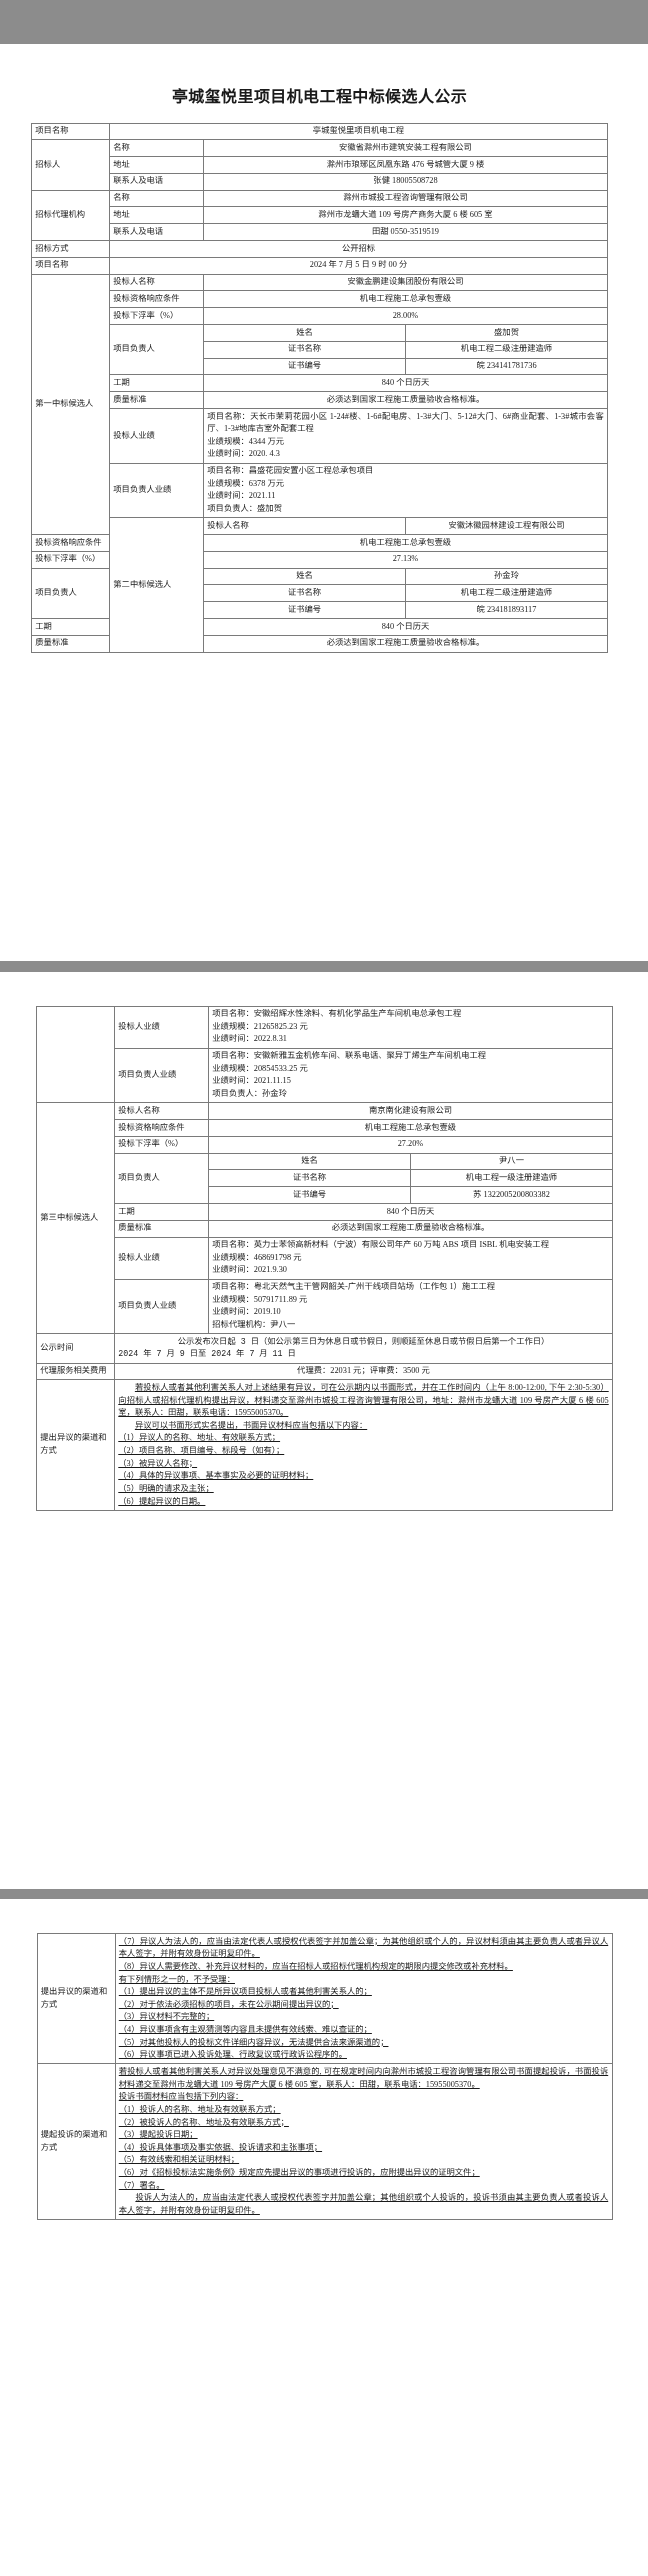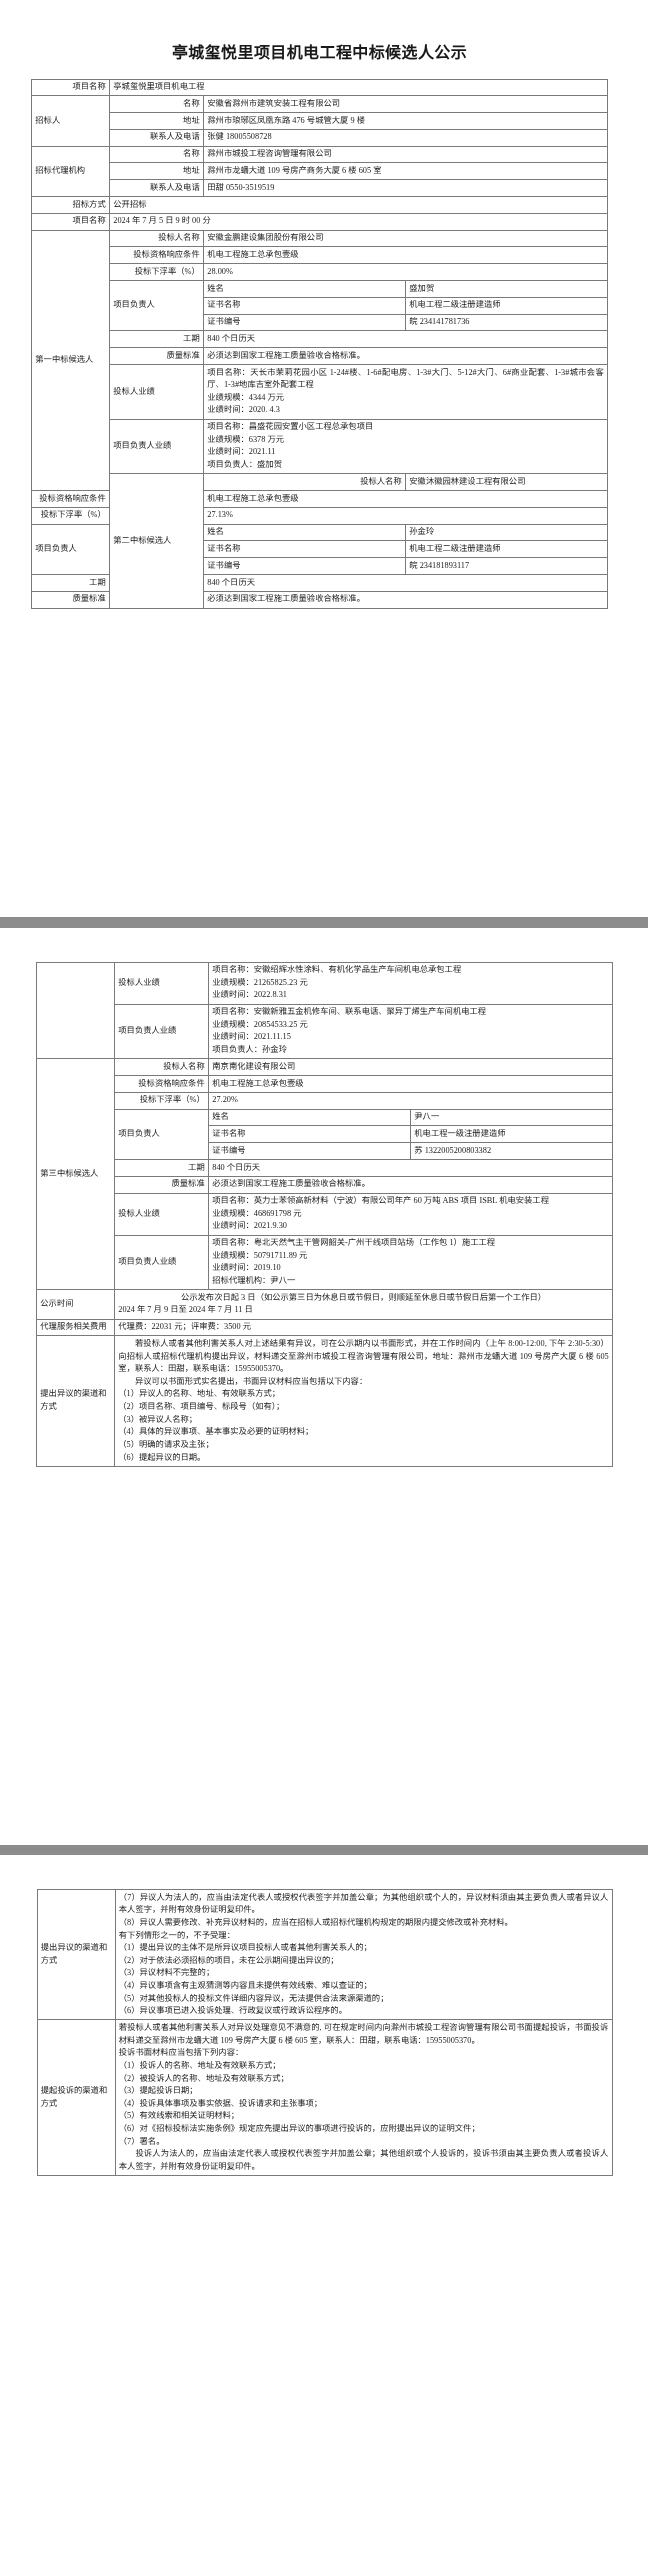--- a/index.html
+++ b/index.html
@@ -14,21 +14,21 @@
     color: #1a1a1a;
     -webkit-font-smoothing: none;
   }
   .page {
     background: #ffffff;
     width: 649px;
     box-sizing: border-box;
     padding: 0;
     position: relative;
   }
-  .page.p1 { height: 917px; padding: 21px 33px 0 23px; }
+  .page.p1 { height: 917px; padding: 21px 33px 0 23px; margin-top: 44px; }
   .page.p2 { height: 917px; padding: 34px 23px 0 23px; }
   .page.p3 { height: 742px; padding: 34px 23px 0 23px; }
   .gap {
     height: 10.6px;
     background: #8c8c8c;
   }
   .doc-title {
     text-align: center;
     font-size: 16px;
     font-weight: bold;
@@ -43,37 +43,38 @@
     table-layout: fixed;
   }
   table.main td {
     border: 0.8px solid #7a7a7a;
     font-size: 8.3px;
     line-height: 1.52;
     padding: 1.6px 3.3px;
     vertical-align: middle;
     word-break: break-all;
   }
-  td.lbl { text-align: right; }
-  td.val { }
+  td.lbl { text-align: left; }
+  td.val { text-align: center; }
   td.txt {
     text-align: left;
     padding: 2.4px 5.7px 2.4px 5.7px;
     line-height: 1.72;
   }
   td.just {
     text-align: justify;
     text-align-last: left;
     padding: 2.4px 5.7px;
     line-height: 1.72;
+    text-decoration: underline;
   }
   td.vert { text-align: left; vertical-align: middle; }
   .perf-line { display: block; }
   .perf-wrap { display: block; text-align: justify; text-align-last: left; }
-  .big-center { text-align: center; }
+  .big-center { text-align: center; font-family: Liberation Mono, monospace; }
 </style>
 </head>
 <body>
 
 <div class="page p1">
 
   <div class="doc-title">亭城玺悦里项目机电工程中标候选人公示</div>
 
   <table class="main">
     <colgroup>

